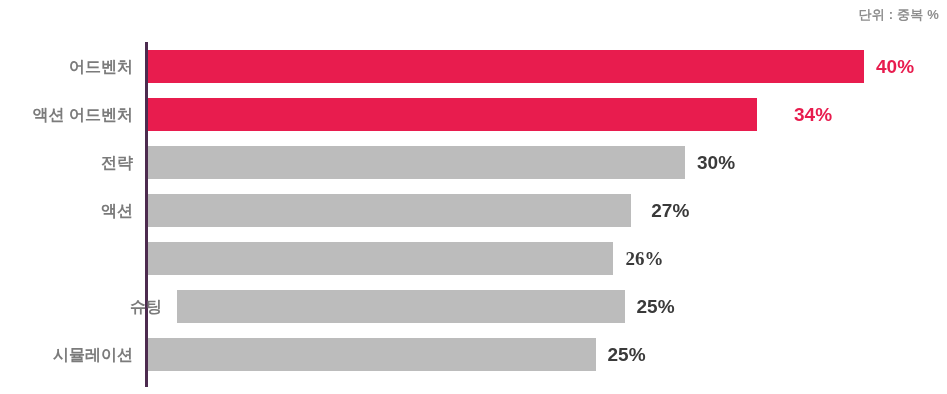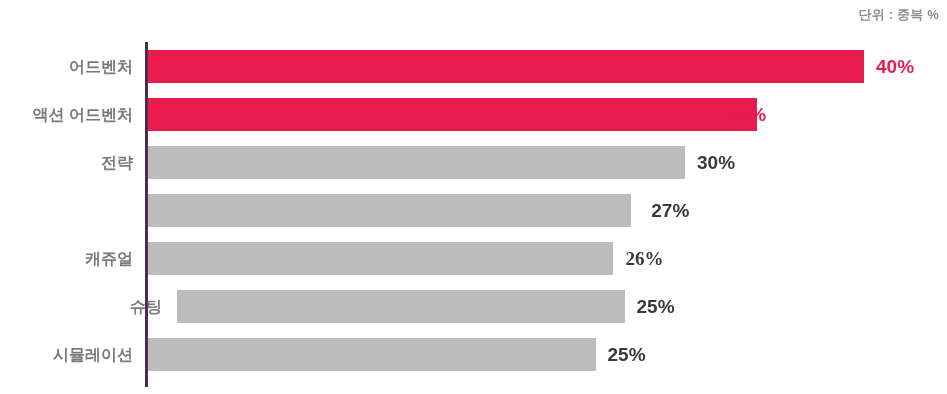--- a/index.html
+++ b/index.html
@@ -122,33 +122,33 @@
     <div class="axis-line"></div>
     <div class="rows" id="rows-container">
         <div class="row" style="top: 8px;">
           <div class="row-label">어드벤처</div>
           <div class="bar highlight" style="width: 716px;"></div>
           <div class="bar-value highlight" style="left: 876px;">40%</div>
         </div>
         <div class="row" style="top: 56px;">
           <div class="row-label">액션 어드벤처</div>
           <div class="bar highlight" style="width: 608.6px;"></div>
-          <div class="bar-value highlight" style="left: 728px;">34%</div>
+          <div class="bar-value highlight" style="left: 794px;">34%</div>
         </div>
         <div class="row" style="top: 104px;">
           <div class="row-label">전략</div>
           <div class="bar" style="width: 537px;"></div>
           <div class="bar-value" style="left: 697px;">30%</div>
         </div>
         <div class="row" style="top: 152px;">
+          <div class="row-label">액션</div>
           <div class="bar" style="width: 483.3px;"></div>
           <div class="bar-value" style="left: 643.3px; margin-left: 8px;">27%</div>
         </div>
         <div class="row" style="top: 200px;">
-          <div class="row-label">캐쥬얼</div>
           <div class="bar" style="width: 465.4px;"></div>
           <div class="bar-value" style="left: 625.4px; font-family: Liberation Serif, serif;">26%</div>
         </div>
         <div class="row" style="top: 248px; margin-left: 29px;">
           <div class="row-label">슈팅</div>
           <div class="bar" style="width: 447.5px;"></div>
           <div class="bar-value" style="left: 607.5px;">25%</div>
         </div>
         <div class="row" style="top: 296px; padding-left: 19px;">
           <div class="row-label">시뮬레이션</div>

